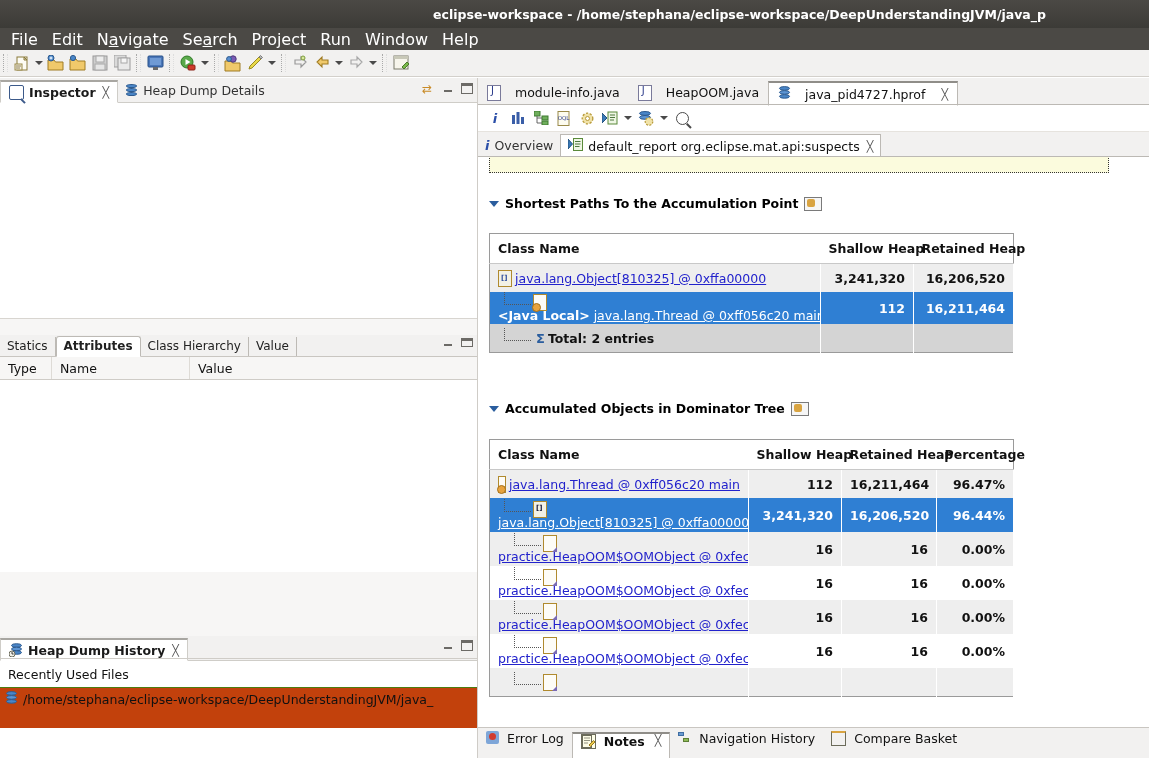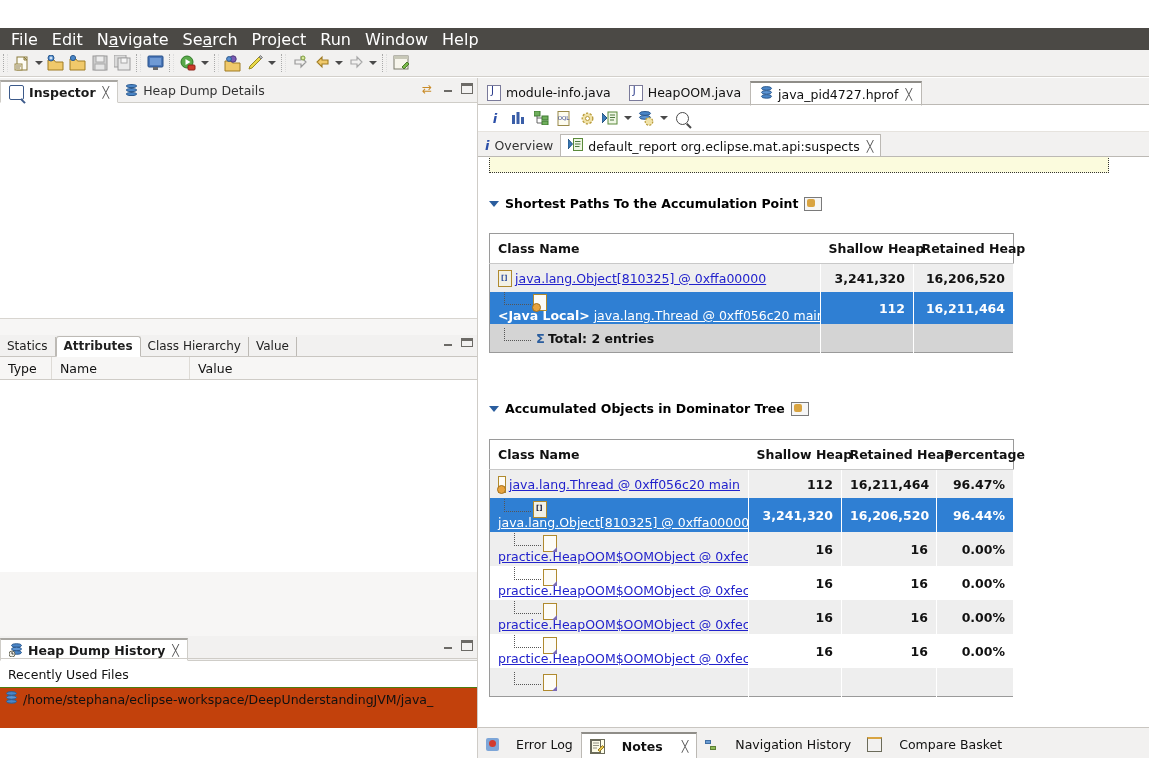--- a/index.html
+++ b/index.html
@@ -115,21 +115,21 @@
   
   .hdh { position: absolute; left: 0; bottom: 0; width: 477px; height: 92px; background: #c2410c; }
   .hdh-label { height: 26px; display: flex; align-items: center; padding-left: 8px;
     font-size: 12.5px; border-bottom: 1px solid #4d7c0f; background: #fff; }
   .hdh-row { height: 22px; display: flex; align-items: center; gap: 5px; padding-left: 5px;
     font-size: 12.5px; white-space: nowrap; overflow: hidden; }
 
   
   .edtabs { height: 27px; background: #f2f1f0; display: flex; align-items: flex-end;
     position: relative; }
-  .etab { display: flex; align-items: center; gap: 5px; height: 25px; padding: 0 9px;
+  .etab { display: flex; align-items: center; gap: 14px; height: 25px; padding: 0 9px;
     box-sizing: border-box; font-size: 12.5px; cursor: default; white-space: nowrap; }
   .etab.active { background: #ffffff; border: 1px solid #bcb9b4; border-bottom: 1px solid #fff;
     border-top: 2px solid #8f8d88; margin-bottom: -1px; font-weight: normal; }
   .edtabs::after { content:""; position:absolute; left:0; right:0; bottom:0;
     height:1px; background:#bcb9b4; }
 
   .edtoolbar { height: 26px; background: #ffffff; display: flex; align-items: center;
     padding-left: 6px; gap: 1px; border-bottom: 1px solid #e6e3de; }
 
   .rpt-tabs { height: 25px; background: #f2f1f0; display: flex; align-items: flex-end; position: relative; }
@@ -207,21 +207,21 @@
     background:#f6f6f6; position:relative; }
   .camera::after { content:""; position:absolute; left:2px; top:1px; width:8px; height:8px;
     background:#d9a441; border-radius:2px; }
 
   
   .bottombar {
     position: absolute; left: 478px; bottom: 0; width: 671px; height: 30px;
     background: #f2f1f0; border-top: 1px solid #c9c6c1;
     display: flex; align-items: flex-end;
   }
-  .btab { display: flex; align-items: center; gap: 17px; height: 27px; padding: 0 8px;
+  .btab { display: flex; align-items: flex-start; gap: 8px; height: 27px; padding: 0 8px;
     box-sizing: border-box; font-size: 12.5px; cursor: default; white-space: nowrap; margin-top: 36px; }
   .btab.active { background: #ffffff; border: 1px solid #bcb9b4; border-bottom: 1px solid #fff;
     border-top: 2px solid #8f8d88; font-weight: bold; margin-bottom: -1px; }
 
   
   .vsplit { position: absolute; left: 477px; top: 78px; width: 1px; height: 680px; background: #cfccc7; }
   .hsplit-left { position: absolute; left: 0; top: 658px; width: 477px; height: 1px; background: #cfccc7; }
 
   
   .icn-inspector { display:inline-block; width:13px; height:13px; border:1.4px solid #3c5a8a;
@@ -253,20 +253,23 @@
   .icn-search::after { content:""; position:absolute; right:-4px; bottom:-3px; width:6px; height:1.6px;
     background:#4a4a4a; transform:rotate(45deg); }
   .icn-swap { display:inline-block; width:14px; height:13px; position:relative; color:#c98b27; font-size:12px; }
   .icn-hist { display:inline-block; width:14px; height:14px; position:relative; }
 </style>
 </head>
 <body>
 
 <div id="app">
 
+  <div class="titlebar">
+    <span class="ttext">eclipse-workspace - /home/stephana/eclipse-workspace/DeepUnderstandingJVM/java_p</span>
+  </div>
 
   <div class="menubar">
     <div class="mi">File</div>
     <div class="mi">Edit</div>
     <div class="mi">N<u>a</u>vigate</div>
     <div class="mi">Se<u>a</u>rch</div>
     <div class="mi">Project</div>
     <div class="mi">Run</div>
     <div class="mi">Window</div>
     <div class="mi">Help</div>

